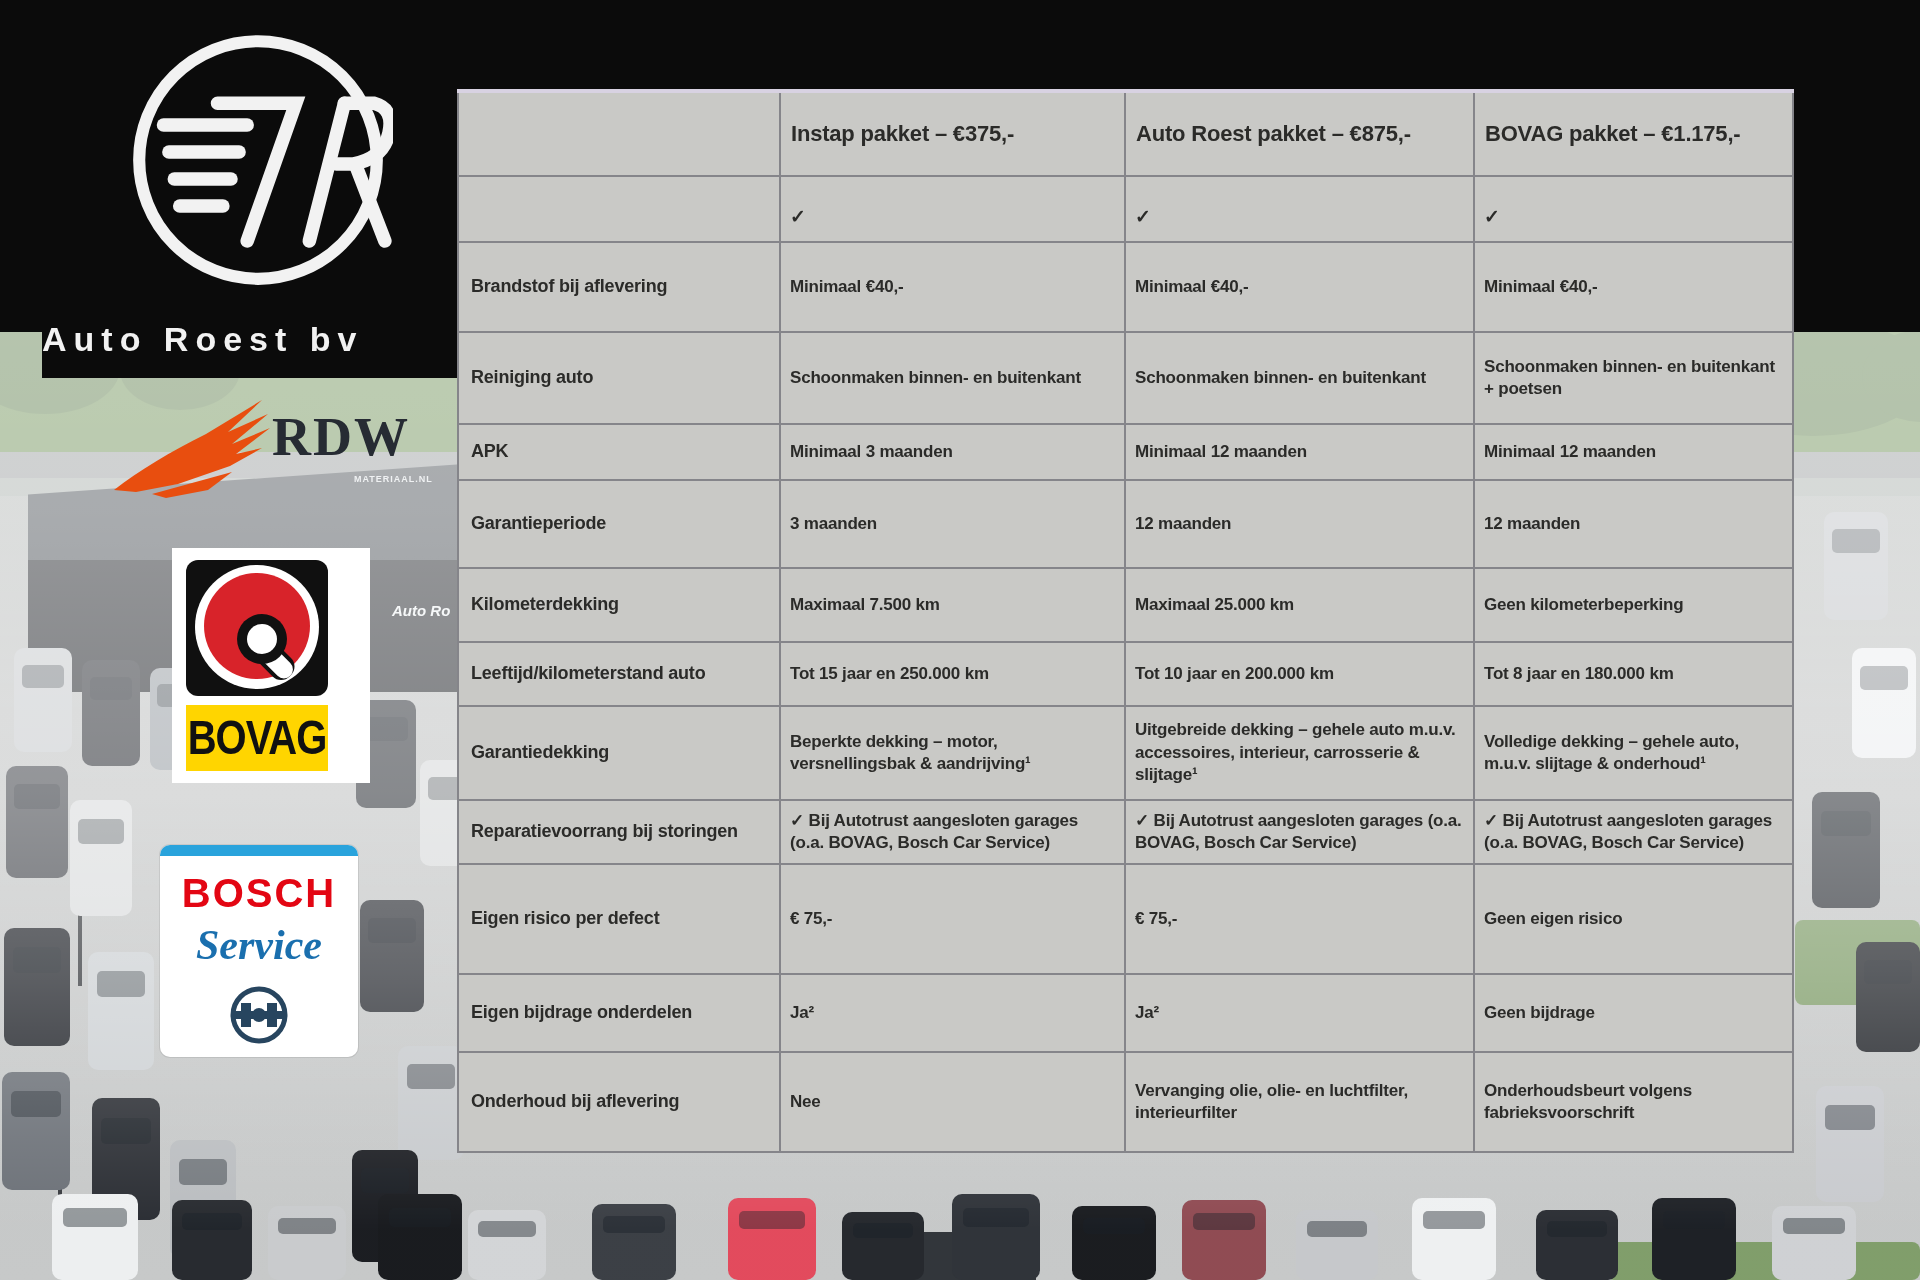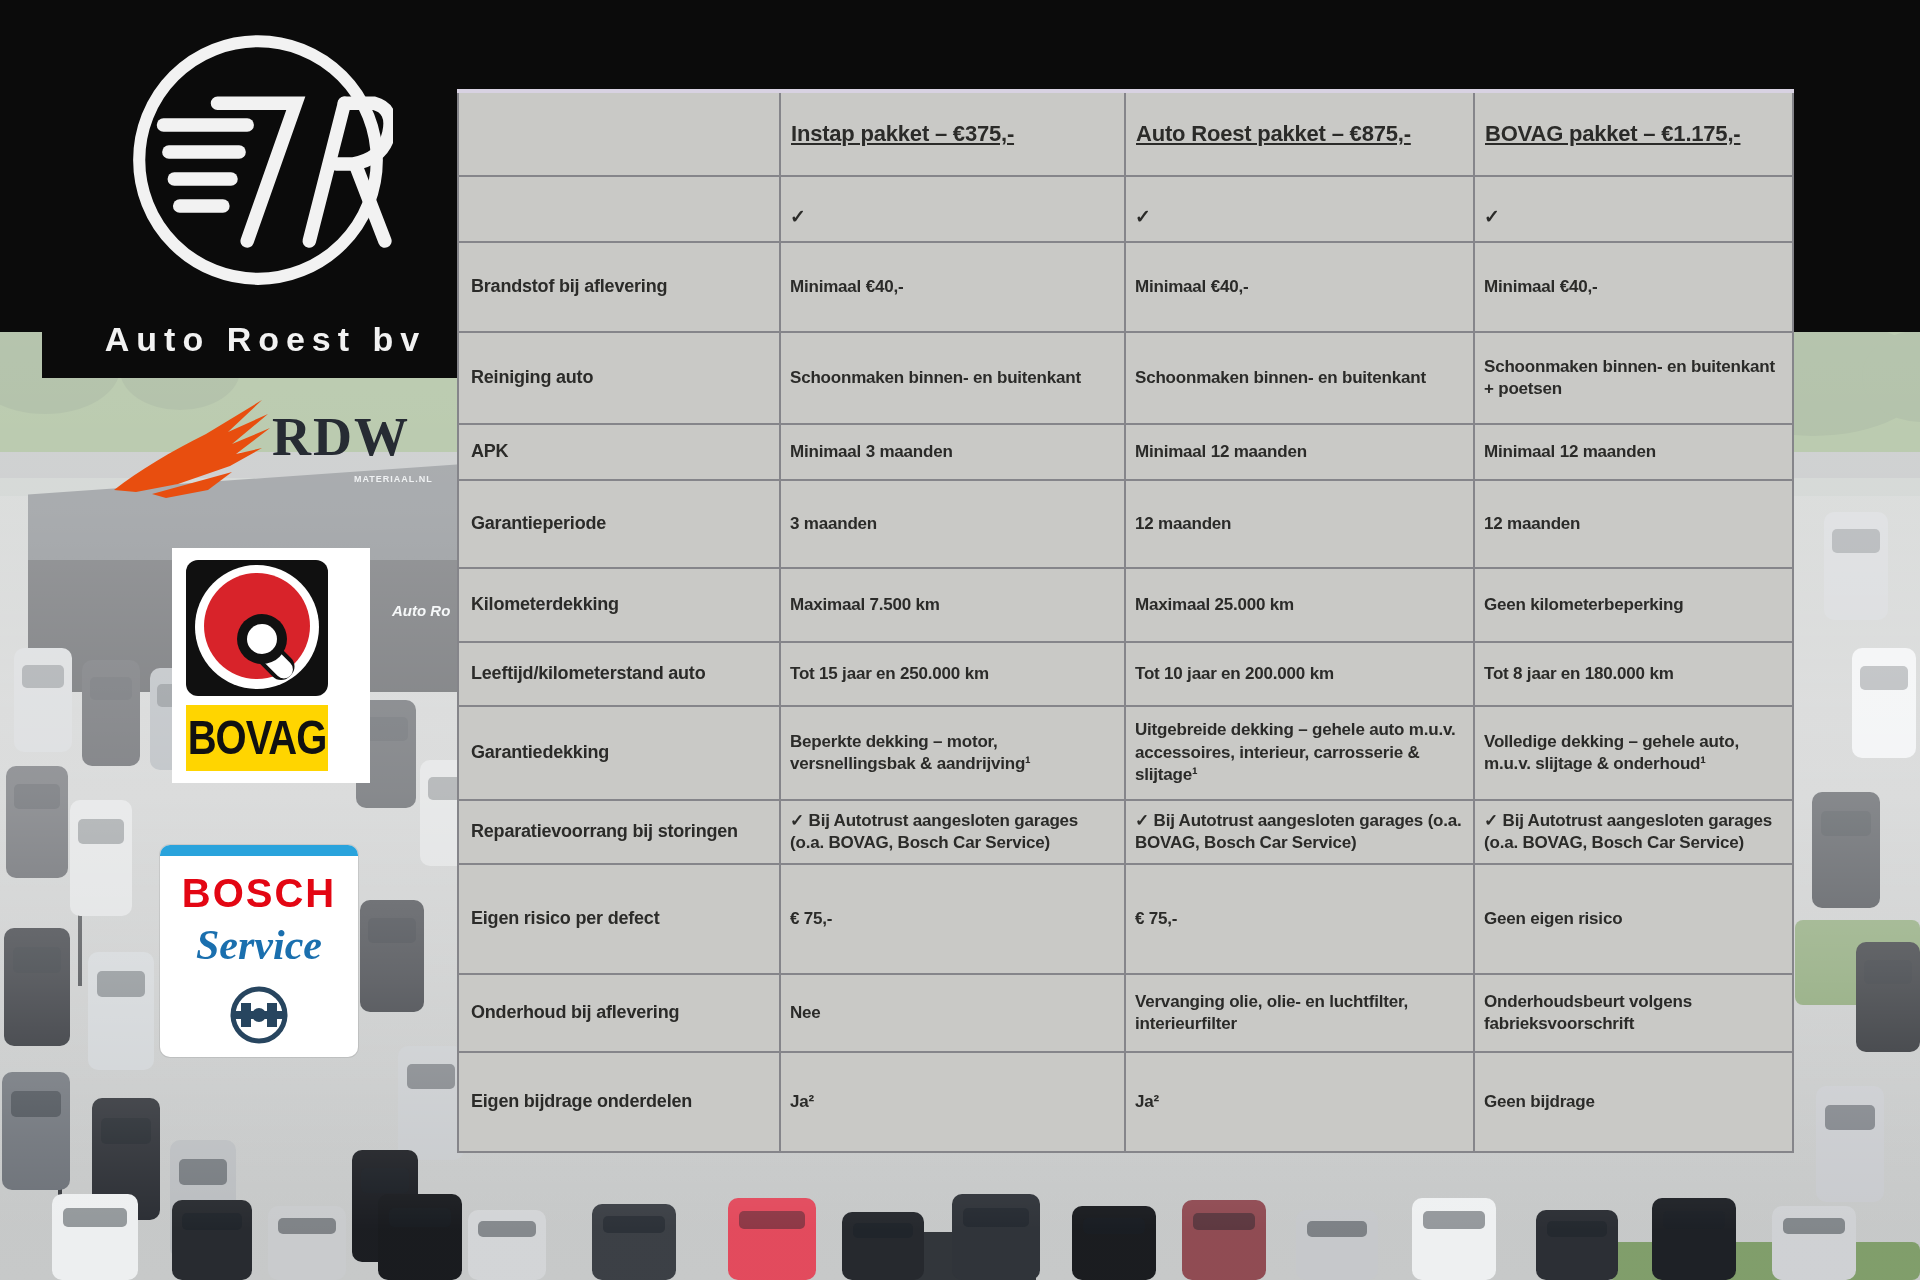--- a/index.html
+++ b/index.html
@@ -23,22 +23,22 @@
   .car::after{content:"";position:absolute;left:13%;right:13%;top:16%;height:22%;
               background:rgba(22,28,36,.42);border-radius:5px;}
   .wash{position:absolute;inset:0;z-index:2;pointer-events:none;
         background:linear-gradient(rgba(255,255,255,.58) 0,rgba(255,255,255,.52) 40%,
         rgba(255,255,255,.42) 62%,rgba(255,255,255,.28) 76%,rgba(255,255,255,.10) 89%,rgba(255,255,255,.02) 96%);}
 
   
   .top-band{position:absolute;left:0;top:0;width:1920px;height:332px;background:#0b0b0b;z-index:3;}
   .brand-box{position:absolute;left:42px;top:6px;width:415px;height:372px;background:#0b0b0b;z-index:4;}
   .brand-mark{position:absolute;left:81px;top:19px;}
-  .brand-name{position:absolute;left:0;top:314px;width:100%;text-align:center;
-              font:700 34px "Liberation Sans",sans-serif;color:#f2f2f2;letter-spacing:7px;margin-left:16px;}
+  .brand-name{position:absolute;left:0;top:314px;width:100%;
+              font:700 34px "Liberation Sans",sans-serif;color:#f2f2f2;letter-spacing:7px;}
 
   
   .rdw{position:absolute;left:112px;top:398px;width:300px;height:110px;z-index:5;}
   .rdw-text{position:absolute;left:160px;top:8px;font:700 54px "Liberation Serif",serif;color:#262b33;letter-spacing:2px;}
 
   .bovag{position:absolute;left:172px;top:548px;width:198px;height:235px;background:#fff;z-index:5;}
   .bovag-mark{position:absolute;left:14px;top:12px;width:142px;height:136px;background:#101010;border-radius:12px;}
   .bovag-band{position:absolute;left:14px;bottom:12px;width:142px;height:66px;background:#ffd500;
               display:flex;align-items:center;justify-content:center;}
   .bovag-band span{font:800 40px "Liberation Sans",sans-serif;color:#111;letter-spacing:-1px;transform:scaleY(1.18);}
@@ -53,21 +53,21 @@
   .bosch-symbol{position:absolute;left:67px;top:138px;}
 
   
   table.pkg{position:absolute;left:457px;top:89px;width:1335px;z-index:6;
             border-collapse:collapse;table-layout:fixed;background:#c9c9c6;
             border-top:4px solid #d8d2e2;}
   table.pkg col.c0{width:322px;} table.pkg col.c1{width:345px;}
   table.pkg col.c2{width:349px;} table.pkg col.c3{width:319px;}
   table.pkg th,table.pkg td{border:2px solid #85858a;text-align:left;vertical-align:middle;
             color:#2b2b29;letter-spacing:-0.2px;}
-  table.pkg thead th{font:700 22px/1.25 "Liberation Sans",sans-serif;height:74px;padding:4px 10px;text-decoration:underline;}
+  table.pkg thead th{font:700 22px/1.25 "Liberation Sans",sans-serif;height:74px;padding:4px 10px;}
   table.pkg th.rl{font:700 18px/1.3 "Liberation Sans",sans-serif;padding:4px 4px 4px 12px;}
   table.pkg td{font:700 17px/1.32 "Liberation Sans",sans-serif;padding:6px 8px 6px 9px;}
   tbody tr:nth-child(1){height:66px;}  tbody tr:nth-child(2){height:90px;}
   tbody tr:nth-child(3){height:92px;}  tbody tr:nth-child(4){height:56px;}
   tbody tr:nth-child(5){height:88px;}  tbody tr:nth-child(6){height:74px;}
   tbody tr:nth-child(7){height:64px;}  tbody tr:nth-child(8){height:94px;}
   tbody tr:nth-child(9){height:64px;}  tbody tr:nth-child(10){height:110px;}
   tbody tr:nth-child(11){height:78px;} tbody tr:nth-child(12){height:100px;}
   tbody tr:nth-child(13){height:96px;}
   tr.checkrow td{vertical-align:bottom;padding-bottom:12px;font-size:19px;}
@@ -263,26 +263,26 @@
         <td>✓ Bij Autotrust aangesloten garages (o.a. BOVAG, Bosch Car Service)</td>
         <td>✓ Bij Autotrust aangesloten garages (o.a. BOVAG, Bosch Car Service)</td>
       </tr>
       <tr>
         <th class="rl">Eigen risico per defect</th>
         <td>€ 75,-</td>
         <td>€ 75,-</td>
         <td>Geen eigen risico</td>
       </tr>
       <tr>
+        <th class="rl">Eigen bijdrage onderdelen</th>
+        <td>Ja²</td>
+        <td>Ja²</td>
+        <td>Geen bijdrage</td>
+      </tr>
+      <tr>
         <th class="rl">Onderhoud bij aflevering</th>
         <td>Nee</td>
         <td>Vervanging olie, olie- en luchtfilter, interieurfilter</td>
         <td>Onderhoudsbeurt volgens fabrieksvoorschrift</td>
       </tr>
-      <tr>
-        <th class="rl">Eigen bijdrage onderdelen</th>
-        <td>Ja²</td>
-        <td>Ja²</td>
-        <td>Geen bijdrage</td>
-      </tr>
     </tbody>
   </table>
 </div>
 
 </body></html>

